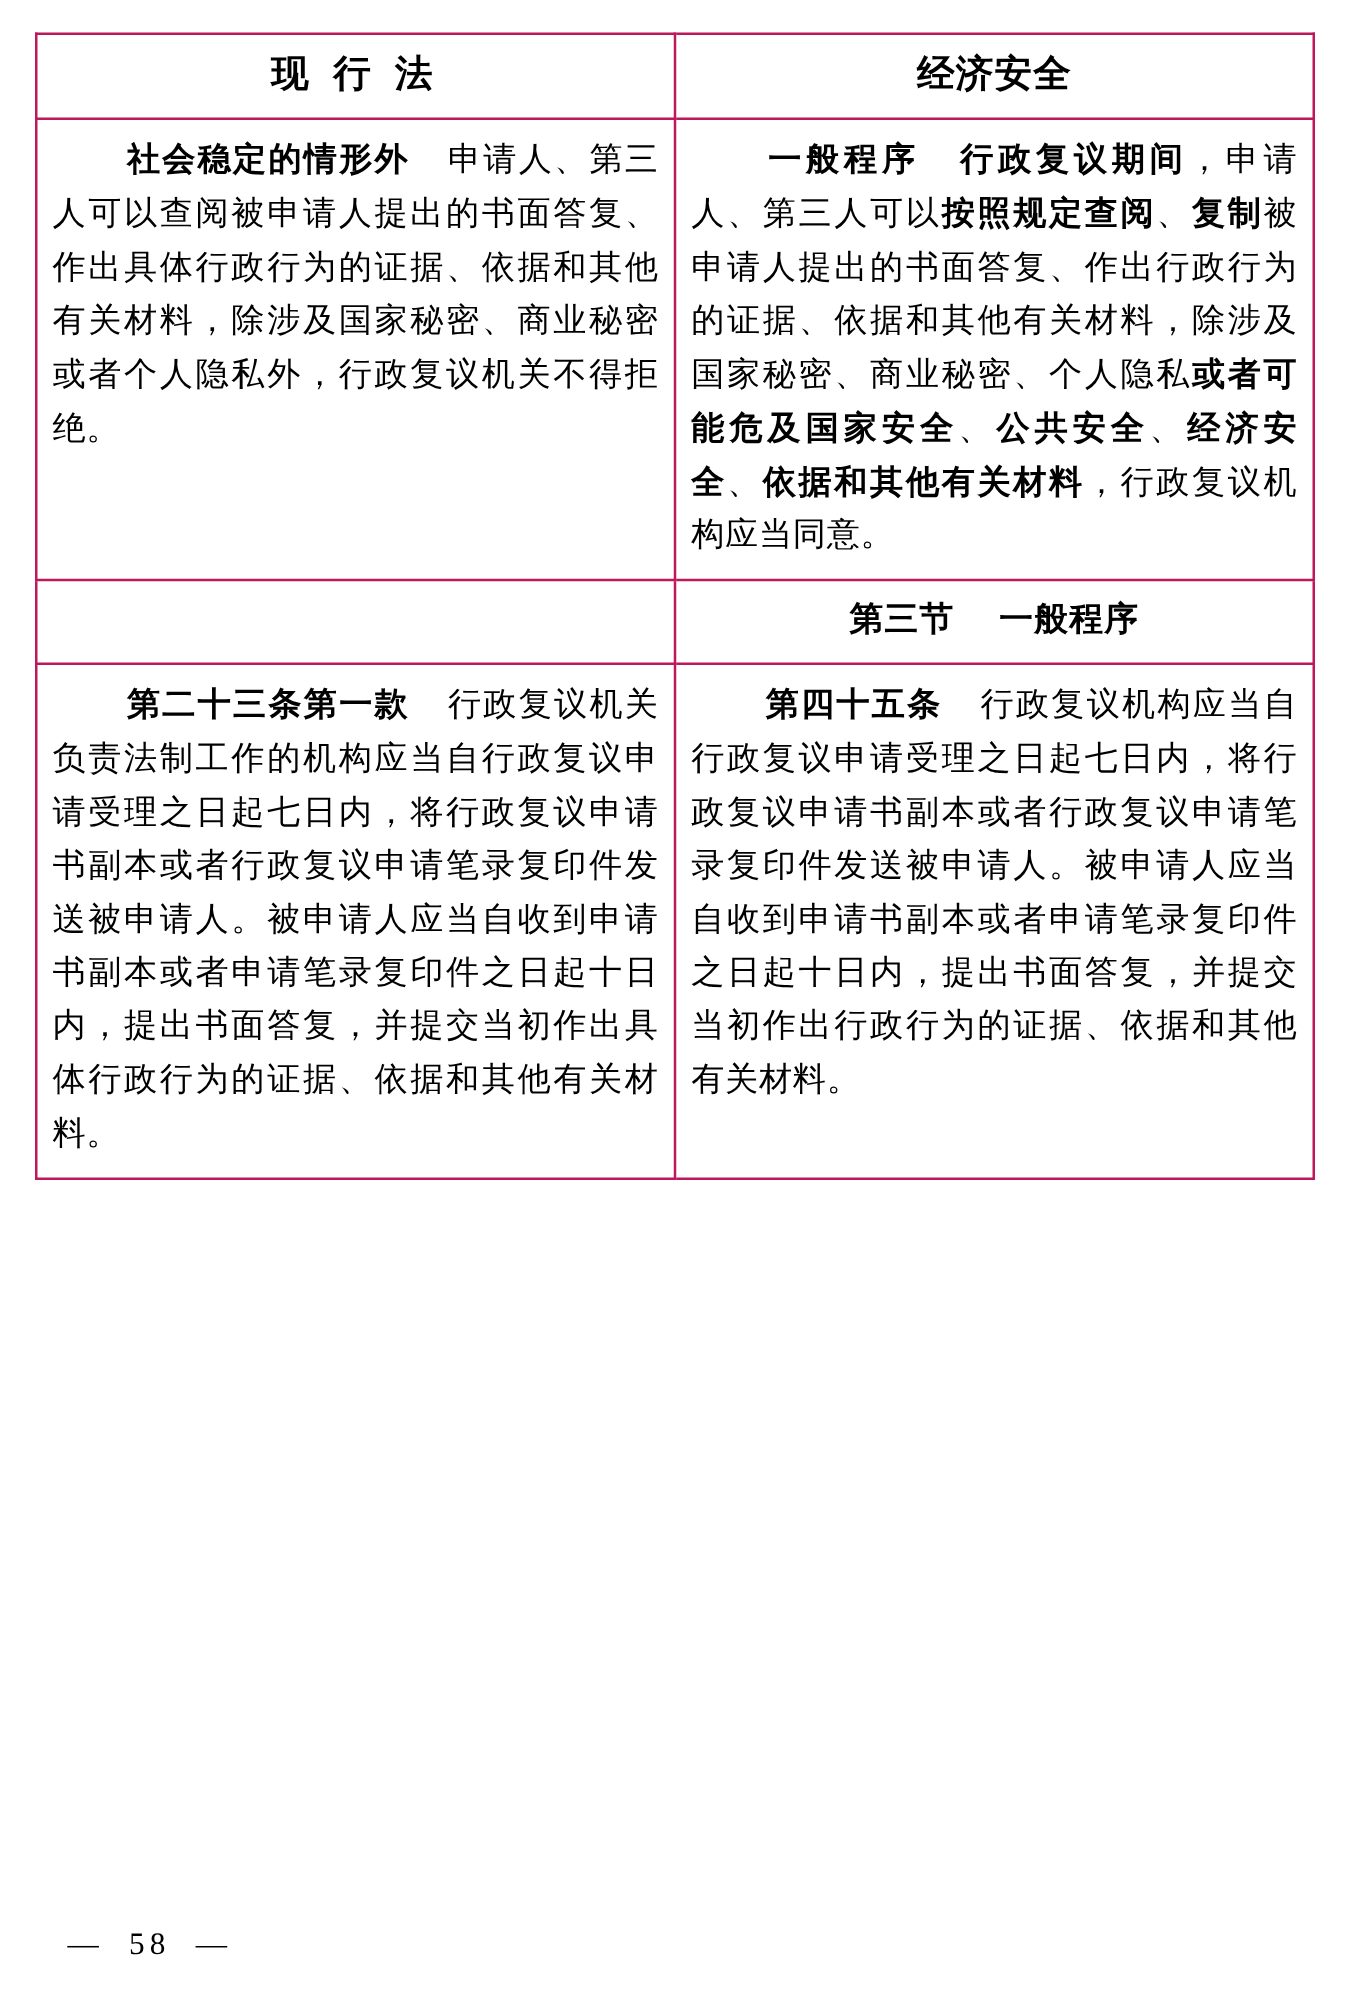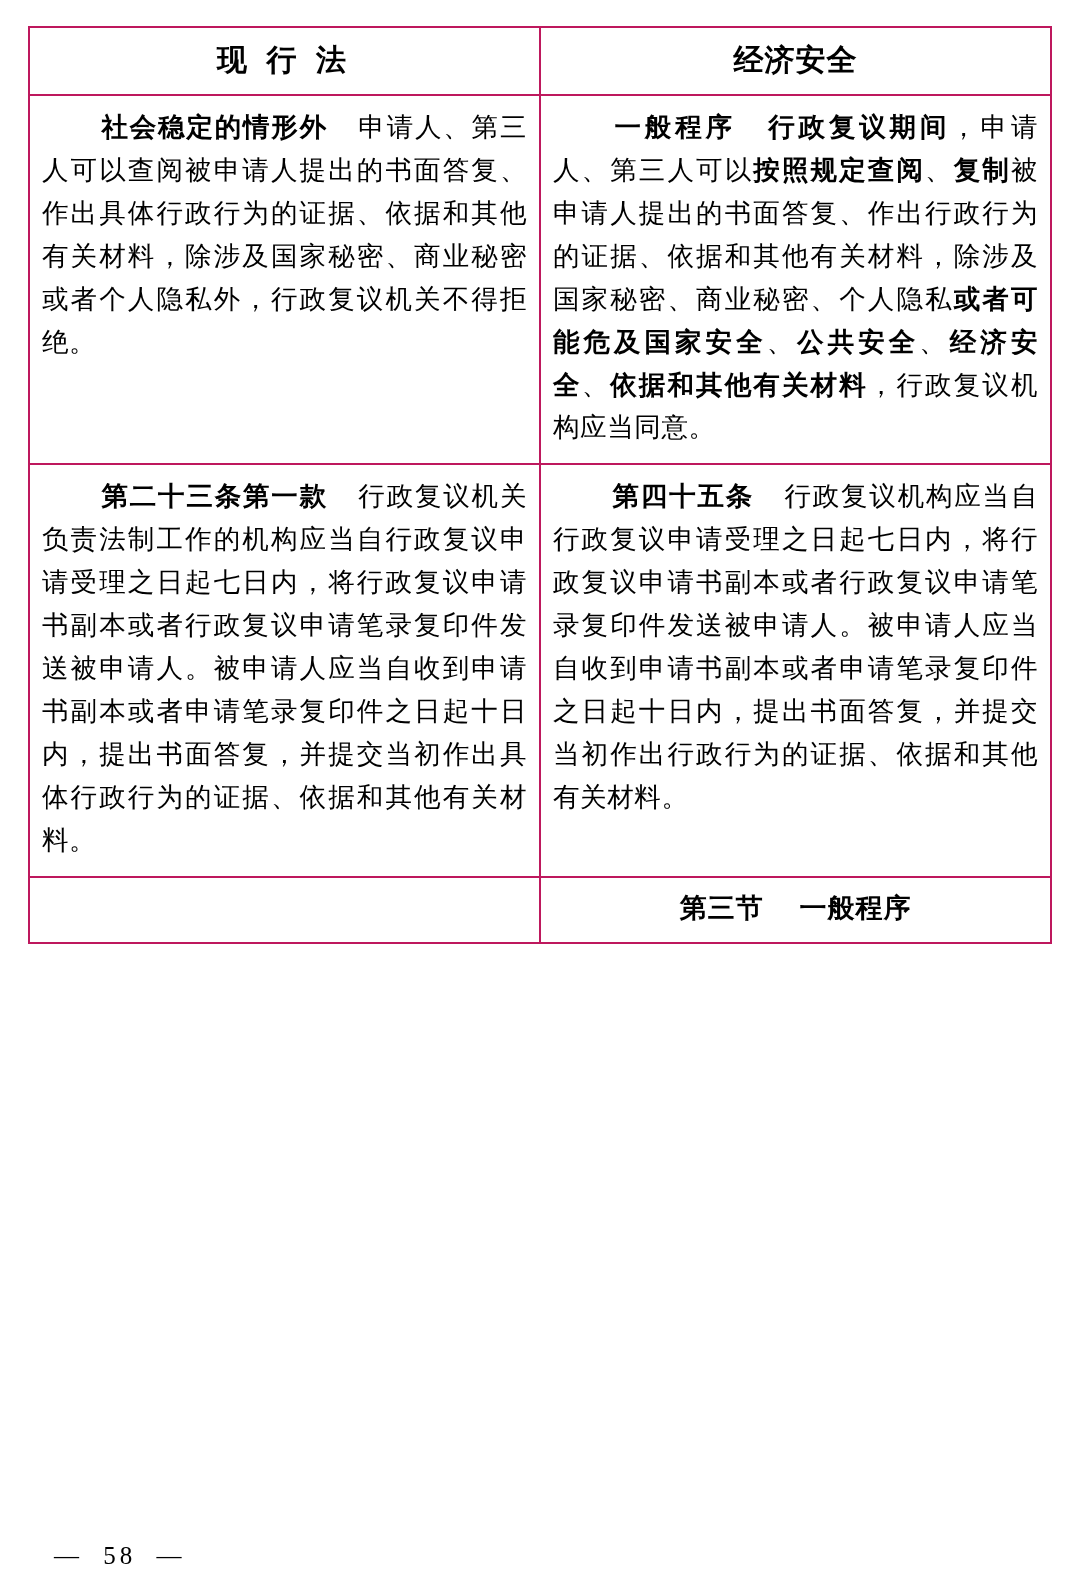--- a/index.html
+++ b/index.html
@@ -108,32 +108,32 @@
       <tr>
         <td>
           <div class="para"><span class="indent"></span><span class="art-label">社会稳定的情形外</span><span class="gap"></span>申请人、第三人可以查阅被申请人提出的书面答复、作出具体行政行为的证据、依据和其他有关材料，除涉及国家秘密、商业秘密或者个人隐私外，行政复议机关不得拒绝。</div>
         </td>
         <td>
           <div class="para"><span class="indent"></span><span class="art-label">一般程序</span><span class="gap"></span><b>行政复议期间</b>，申请人、第三人可以<b>按照规定查阅</b>、<b>复制</b>被申请人提出的书面答复、作出行政行为的证据、依据和其他有关材料，除涉及国家秘密、商业秘密、个人隐私<b>或者可能危及国家安全</b>、<b>公共安全</b>、<b>经济安全</b>、<b>依据和其他有关材料</b>，行政复议机构应当同意。</div>
         </td>
       </tr>
 
       <tr>
+        <td></td>
+        <td class="section-cell">
+          <div class="section-title">第三节　 一般程序</div>
+        </td>
+      </tr>
+
+      <tr>
         <td>
           <div class="para"><span class="indent"></span><span class="art-label">第二十三条第一款</span><span class="gap"></span>行政复议机关负责法制工作的机构应当自行政复议申请受理之日起七日内，将行政复议申请书副本或者行政复议申请笔录复印件发送被申请人。被申请人应当自收到申请书副本或者申请笔录复印件之日起十日内，提出书面答复，并提交当初作出具体行政行为的证据、依据和其他有关材料。</div>
         </td>
         <td>
           <div class="para"><span class="indent"></span><span class="art-label">第四十五条</span><span class="gap"></span>行政复议机构应当自行政复议申请受理之日起七日内，将行政复议申请书副本或者行政复议申请笔录复印件发送被申请人。被申请人应当自收到申请书副本或者申请笔录复印件之日起十日内，提出书面答复，并提交当初作出行政行为的证据、依据和其他有关材料。</div>
-        </td>
-      </tr>
-
-      <tr>
-        <td></td>
-        <td class="section-cell">
-          <div class="section-title">第三节　 一般程序</div>
         </td>
       </tr>
     </tbody>
   </table>
 
   <div class="folio">
     <span class="dash">—</span>
     <span>58</span>
     <span class="dash">—</span>
   </div>

